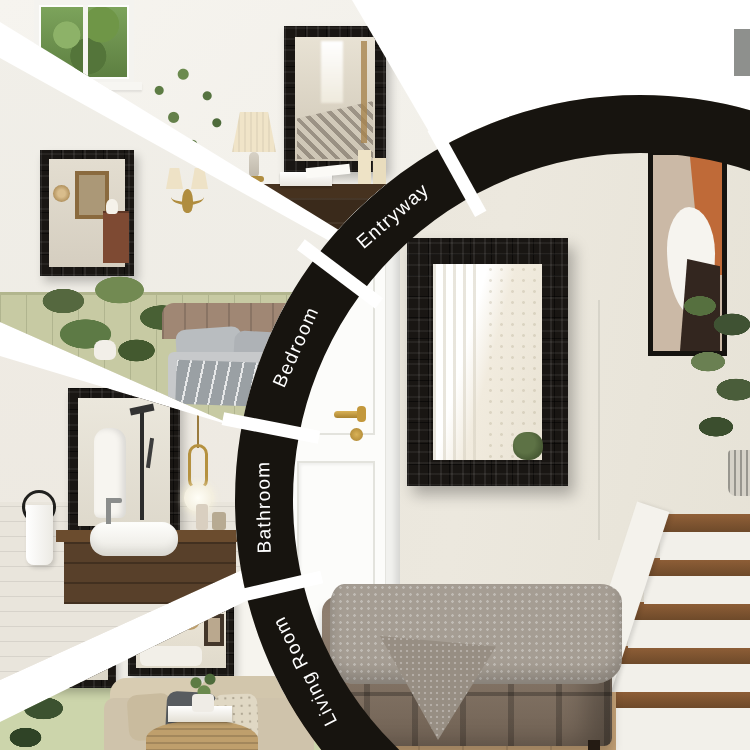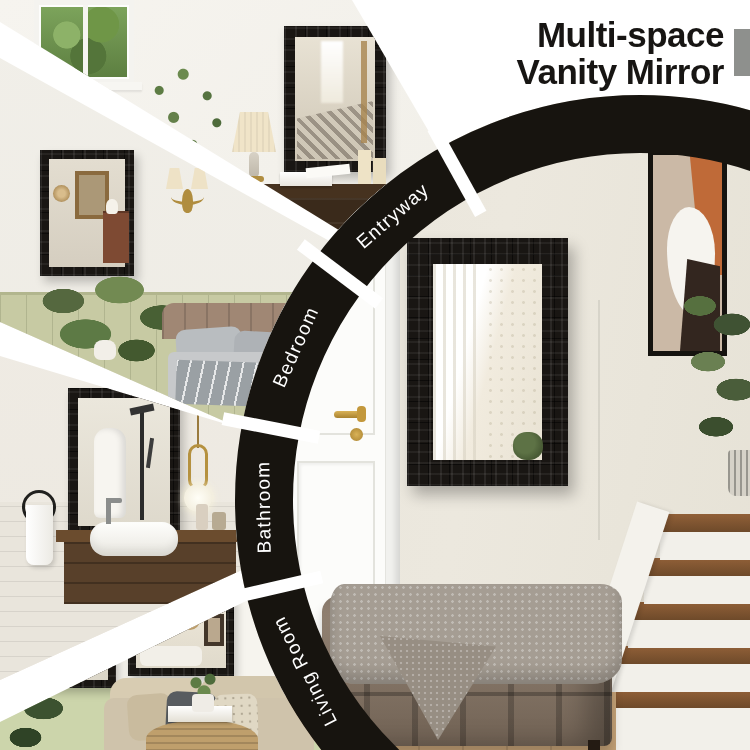--- a/index.html
+++ b/index.html
@@ -268,19 +268,15 @@
   <div class="ring-gap" style="left:457px;top:171px;transform:translate(-50%,-50%) rotate(-119deg);"></div>
   <div class="ring-gap" style="left:340px;top:274px;transform:translate(-50%,-50%) rotate(-143deg);"></div>
   <div class="ring-gap" style="left:271px;top:428px;transform:translate(-50%,-50%) rotate(-169deg);"></div>
   <div class="ring-gap" style="left:274px;top:588px;transform:translate(-50%,-50%) rotate(-193deg);"></div>
 
   <div class="ring-label" style="left:393px;top:216px;transform:translate(-50%,-50%) rotate(-41deg);">Entryway</div>
   <div class="ring-label" style="left:296px;top:347px;transform:translate(-50%,-50%) rotate(-66deg);">Bedroom</div>
   <div class="ring-label" style="left:264px;top:507px;transform:translate(-50%,-50%) rotate(-91deg);">Bathroom</div>
   <div class="ring-label" style="left:305px;top:671px;transform:translate(-50%,-50%) rotate(-117deg);">Living Room</div>
 
-  <div class="title">
-    <div>Multi-space</div>
-    <div>Vanity Mirror</div>
-  </div>
   <div class="accent-bar"></div>
 
 </div>
 
 </body></html>

